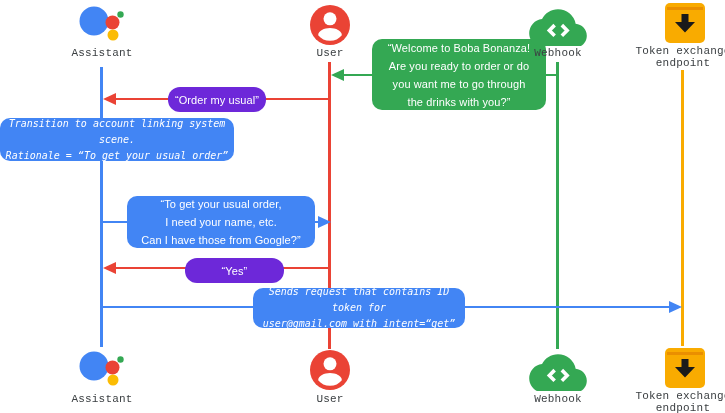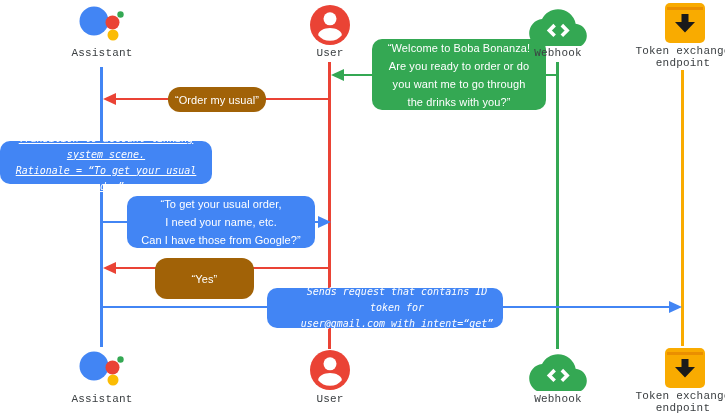--- a/index.html
+++ b/index.html
@@ -13,21 +13,21 @@
   .head.left{border-right:13px solid;}
   .head.right{border-left:13px solid;}
   .msg{
     position:absolute;border-radius:10px;color:#fff;
     display:flex;align-items:center;justify-content:center;text-align:center;
     white-space:pre-line;font-size:11px;line-height:18px;letter-spacing:.1px;
   }
   .msg.pill{border-radius:12px;}
   .msg.code{font-family:"DejaVu Sans Mono",monospace;font-style:italic;font-size:10px;line-height:16px;letter-spacing:0;}
   .bg-green{background:#34A853;}
-  .bg-red{background:#a16207;}
+  .bg-red{background:#6d28d9;}
   .bg-blue{background:#4285F4;}
   .actor{position:absolute;display:flex;flex-direction:column;align-items:center;}
   .actor-label{
     position:absolute;text-align:center;white-space:pre-line;
     color:#3C4043;font-size:11px;line-height:12px;letter-spacing:.2px;font-family:Liberation Mono, monospace;
   }
   svg{display:block;}
 </style>
 </head>
 <body>
@@ -52,27 +52,27 @@
   <div class="head left" style="left:103px;top:262px;border-right-color:#EA4335;"></div>
 
   <div class="arrow-line" style="left:103px;top:306px;width:567px;background:#4285F4;"></div>
   <div class="head right" style="left:669px;top:301px;border-left-color:#4285F4;"></div>
 
   <div class="msg bg-green" style="left:372px;top:39px;width:174px;height:71px;">“Welcome to Boba Bonanza!
 Are you ready to order or do
 you want me to go through
 the drinks with you?”</div>
   <div class="msg bg-red pill" style="left:168px;top:87px;width:98px;height:25px;">“Order my usual”</div>
-  <div class="msg bg-blue code" style="left:0px;top:141px;width:212px;height:43px;text-decoration:underline;">Transition to account linking system scene.
+  <div class="msg bg-blue code" style="left:0px;top:118px;width:234px;height:43px;">Transition to account linking system scene.
 Rationale = “To get your usual order”</div>
   <div class="msg bg-blue" style="left:127px;top:196px;width:188px;height:52px;">“To get your usual order,
 I need your name, etc.
 Can I have those from Google?”</div>
-  <div class="msg bg-red pill" style="left:155px;top:258px;width:99px;height:41px;">“Yes”</div>
-  <div class="msg bg-blue code" style="left:267px;top:288px;width:212px;height:40px;padding-left:24px;">Sends request that contains ID token for
+  <div class="msg bg-red pill" style="left:185px;top:258px;width:99px;height:25px;">“Yes”</div>
+  <div class="msg bg-blue code" style="left:253px;top:288px;width:212px;height:40px;">Sends request that contains ID token for
 user@gmail.com with intent=“get”</div>
 
   <div class="actor" style="left:79px;top:4px;">
     <svg width="48" height="42" viewBox="0 0 48 42">
       <circle cx="15" cy="17" r="14.5" fill="#4285F4"></circle>
       <circle cx="33.5" cy="18.5" r="7" fill="#EA4335"></circle>
       <circle cx="41.5" cy="10.5" r="3.2" fill="#34A853"></circle>
       <circle cx="34" cy="31" r="5.5" fill="#FBBC04"></circle>
     </svg>
   </div>

